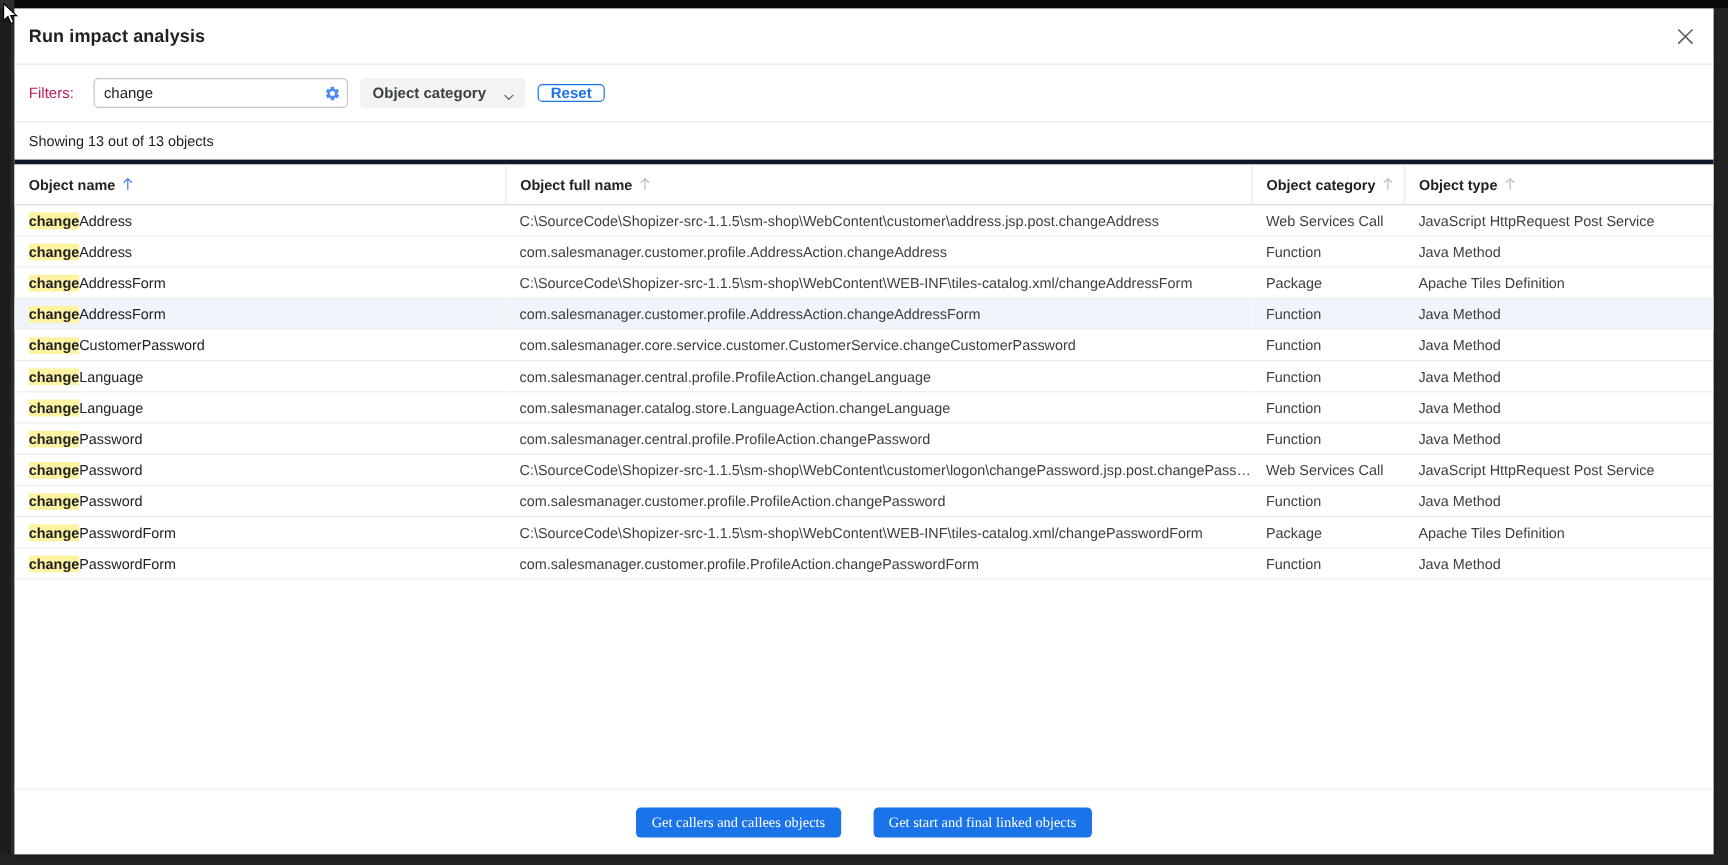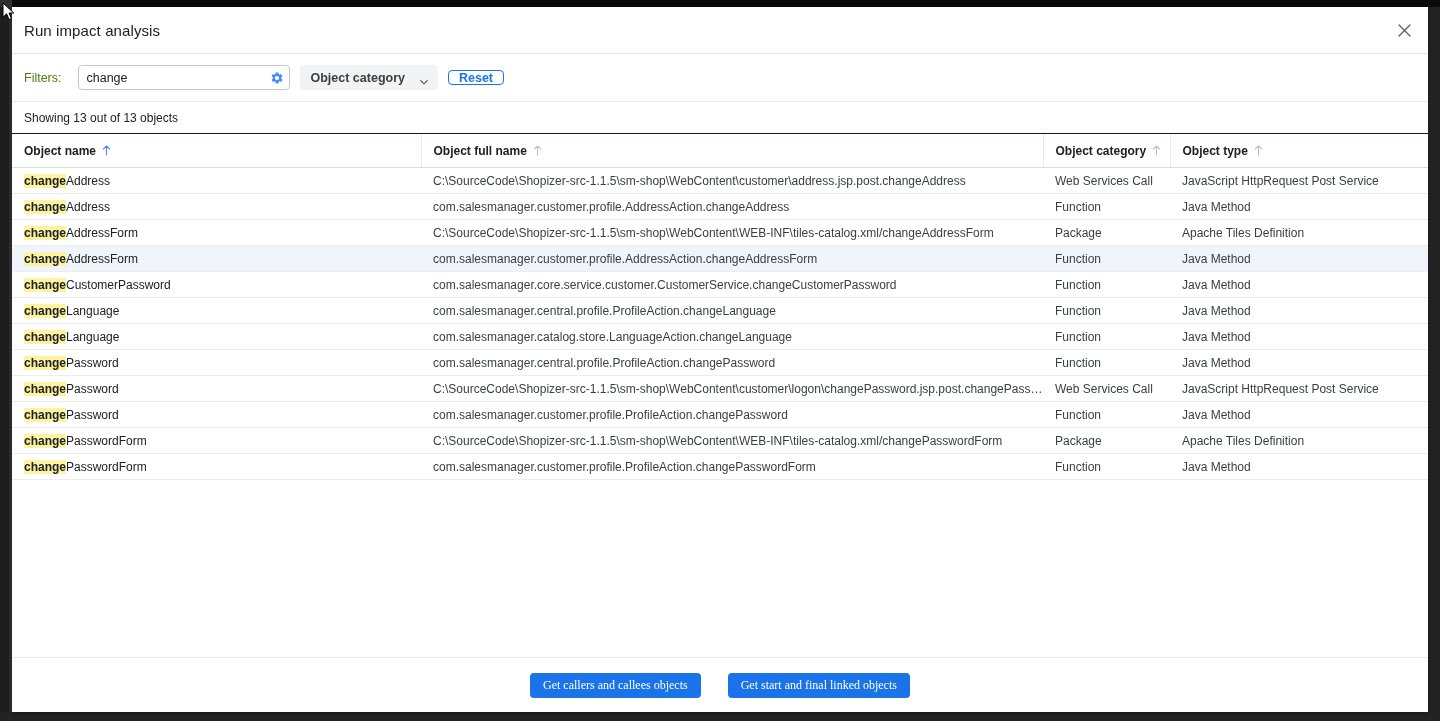--- a/index.html
+++ b/index.html
@@ -80,21 +80,21 @@
     min-height: 46px;
     border-bottom: 1px solid #e6e6e6;
     display: flex;
     align-items: center;
     padding: 0 0 0 12px;
     position: relative;
   }
   .dlg-title {
     font-size: 15px;
     color: #202124;
-    font-weight: 400;
+    font-weight: 700;
     letter-spacing: 0.1px;
   }
   .close-btn {
     position: absolute;
     right: 10px;
     top: 50%;
     transform: translateY(-50%);
     width: 28px; height: 28px;
     display: flex;
     align-items: center;
@@ -109,21 +109,21 @@
     height: 47px;
     min-height: 47px;
     display: flex;
     align-items: center;
     padding-left: 12px;
     border-bottom: 1px solid #e9e9e9;
     gap: 10px;
   }
   .filters-label {
     font-size: 12.5px;
-    color: #4d7c0f;
+    color: #be185d;
     margin-right: 6px;
   }
   .search-wrap {
     position: relative;
     width: 212px;
     height: 25px;
   }
   .search-input {
     width: 100%;
     height: 25px;
@@ -177,21 +177,21 @@
     padding: 0 10px;
   }
 
   
   .showing-row {
     height: 31px;
     min-height: 31px;
     display: flex;
     align-items: center;
     padding-left: 12px;
-    border-bottom: 1px solid #0f172a;
+    border-bottom: 4px solid #0f172a;
   }
   .showing-text {
     font-size: 12px;
     color: #202124;
   }
 
   
   .table-area {
     flex: 1;
     overflow: hidden;

